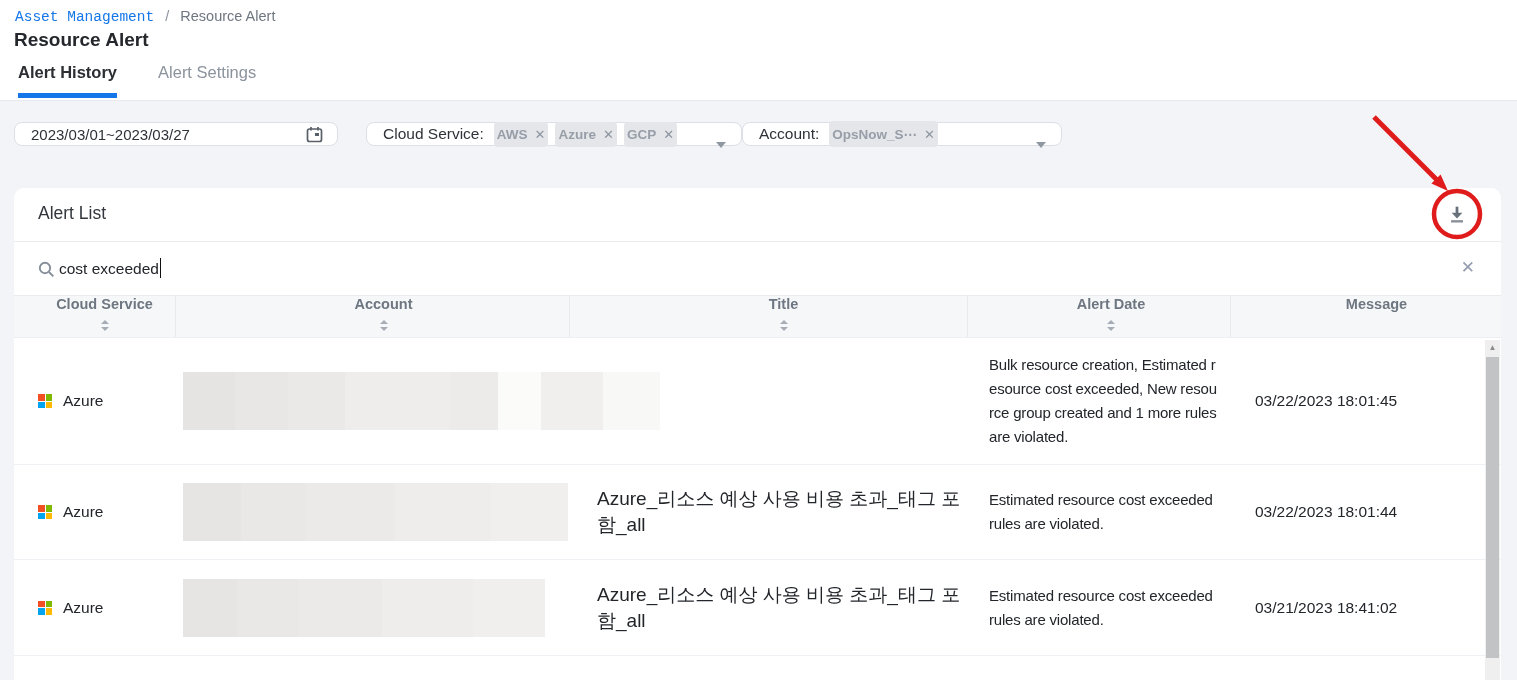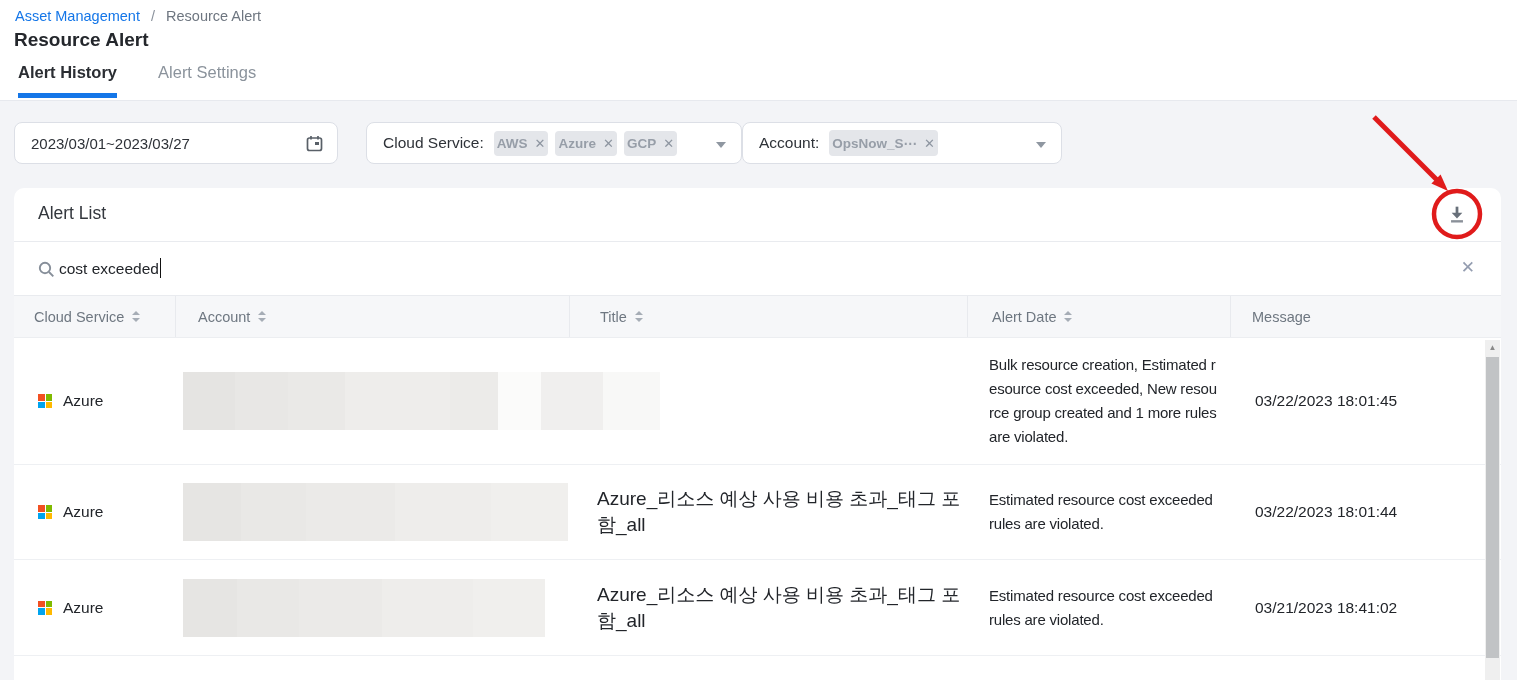--- a/index.html
+++ b/index.html
@@ -6,33 +6,33 @@
   html,body { background:#f3f4f7; }
   .page {
     position:relative; width:1517px; height:680px; overflow:hidden;
     font-family:"Liberation Sans", sans-serif; background:#f3f4f7;
   }
 
   
   .topbar { position:absolute; left:0; top:0; width:100%; height:101px;
             background:#ffffff; border-bottom:1px solid #e7e9ee; }
   .breadcrumb { position:absolute; left:15px; top:8px; font-size:14.5px; }
-  .breadcrumb a { color:#1476e8; text-decoration:none; font-weight:500; cursor:pointer; }
+  .breadcrumb a { color:#1476e8; text-decoration:none; font-weight:500; cursor:pointer;font-family:Liberation Mono, monospace; }
   .breadcrumb .sep { color:#8b929c; margin:0 7px; }
   .breadcrumb .cur { color:#6e7680; }
   .page-title { position:absolute; left:14px; top:29px; font-size:19px;
                 font-weight:700; color:#24272c; }
   .tabs { position:absolute; left:18px; top:63px; display:flex; gap:41px; }
   .tab { font-size:16.5px; color:#8b939c; padding-bottom:11px;
          border-bottom:5px solid transparent; cursor:pointer; }
   .tab.active { color:#2b2e33; font-weight:700; border-bottom-color:#1476e8; }
 
   
   .filters { position:absolute; left:0; top:101px; width:100%; height:87px; }
-  .filter { position:absolute; top:21px; height:42px; background:#fff;
+  .filter { position:absolute; top:21px; height:24px; background:#fff;
             border:1px solid #dcdfe6; border-radius:8px; display:flex;
             align-items:center; font-size:15px; color:#2e3238; }
   .f-date { left:14px; width:324px; padding:0 14px 0 16px; justify-content:space-between; }
   .f-cloud { left:366px; width:376px; padding-left:16px; }
   .f-account { left:742px; width:320px; padding-left:16px; }
   .f-label { font-size:15.5px; color:#2e3238; margin-right:10px; white-space:nowrap; }
   .chip { display:inline-flex; align-items:center; gap:7px; background:#e4e6ea;
           color:#979ea8; font-size:13.5px; font-weight:700; padding:5px 3px;
           border-radius:4px; margin-right:7px; white-space:nowrap; }
   .chip .chip-x { font-size:13px; color:#8d95a0; font-weight:400; cursor:pointer; }
@@ -53,22 +53,22 @@
   .search-ico { position:absolute; left:24px; top:19px; }
   .search-text { position:absolute; left:45px; top:16px; font-size:15.5px; color:#22252a; }
   .caret-bar { display:inline-block; width:1.5px; height:20px; background:#111;
                vertical-align:-4px; margin-left:1px; }
   .search-clear { position:absolute; right:26px; top:15px; font-size:17px;
                   color:#949db0; cursor:pointer; line-height:22px; }
 
   
   .thead, .tr { display:grid; grid-template-columns:162px 394px 398px 263px 1fr; }
   .thead { height:42px; background:#f6f7f9; border-bottom:1px solid #eceef1; }
-  .th { display:flex; align-items:center; gap:8px; font-size:14.5px; font-weight:400;
-        color:#6e7781; border-right:1px solid #e8eaee; }
+  .th { display:flex; align-items:center; gap:8px; font-size:14.5px; font-weight:700;
+        color:#6e7781; border-right:1px solid #e8eaee;flex-direction:column; }
   .th:last-child { border-right:none; }
   .th-cs { padding-left:20px; } .th-acct { padding-left:22px; }
   .th-title { padding-left:30px; } .th-msg { padding-left:21px; }
   .th-date { padding-left:24px; }
   .sort { display:flex; flex-direction:column; gap:3px; cursor:pointer; }
   .sort i { width:0; height:0; border-left:4px solid transparent; border-right:4px solid transparent; }
   .sort .up { border-bottom:4.5px solid #a6adb6; }
   .sort .dn { border-top:4.5px solid #a6adb6; }
 
   .tbody { position:relative; height:342px; }

